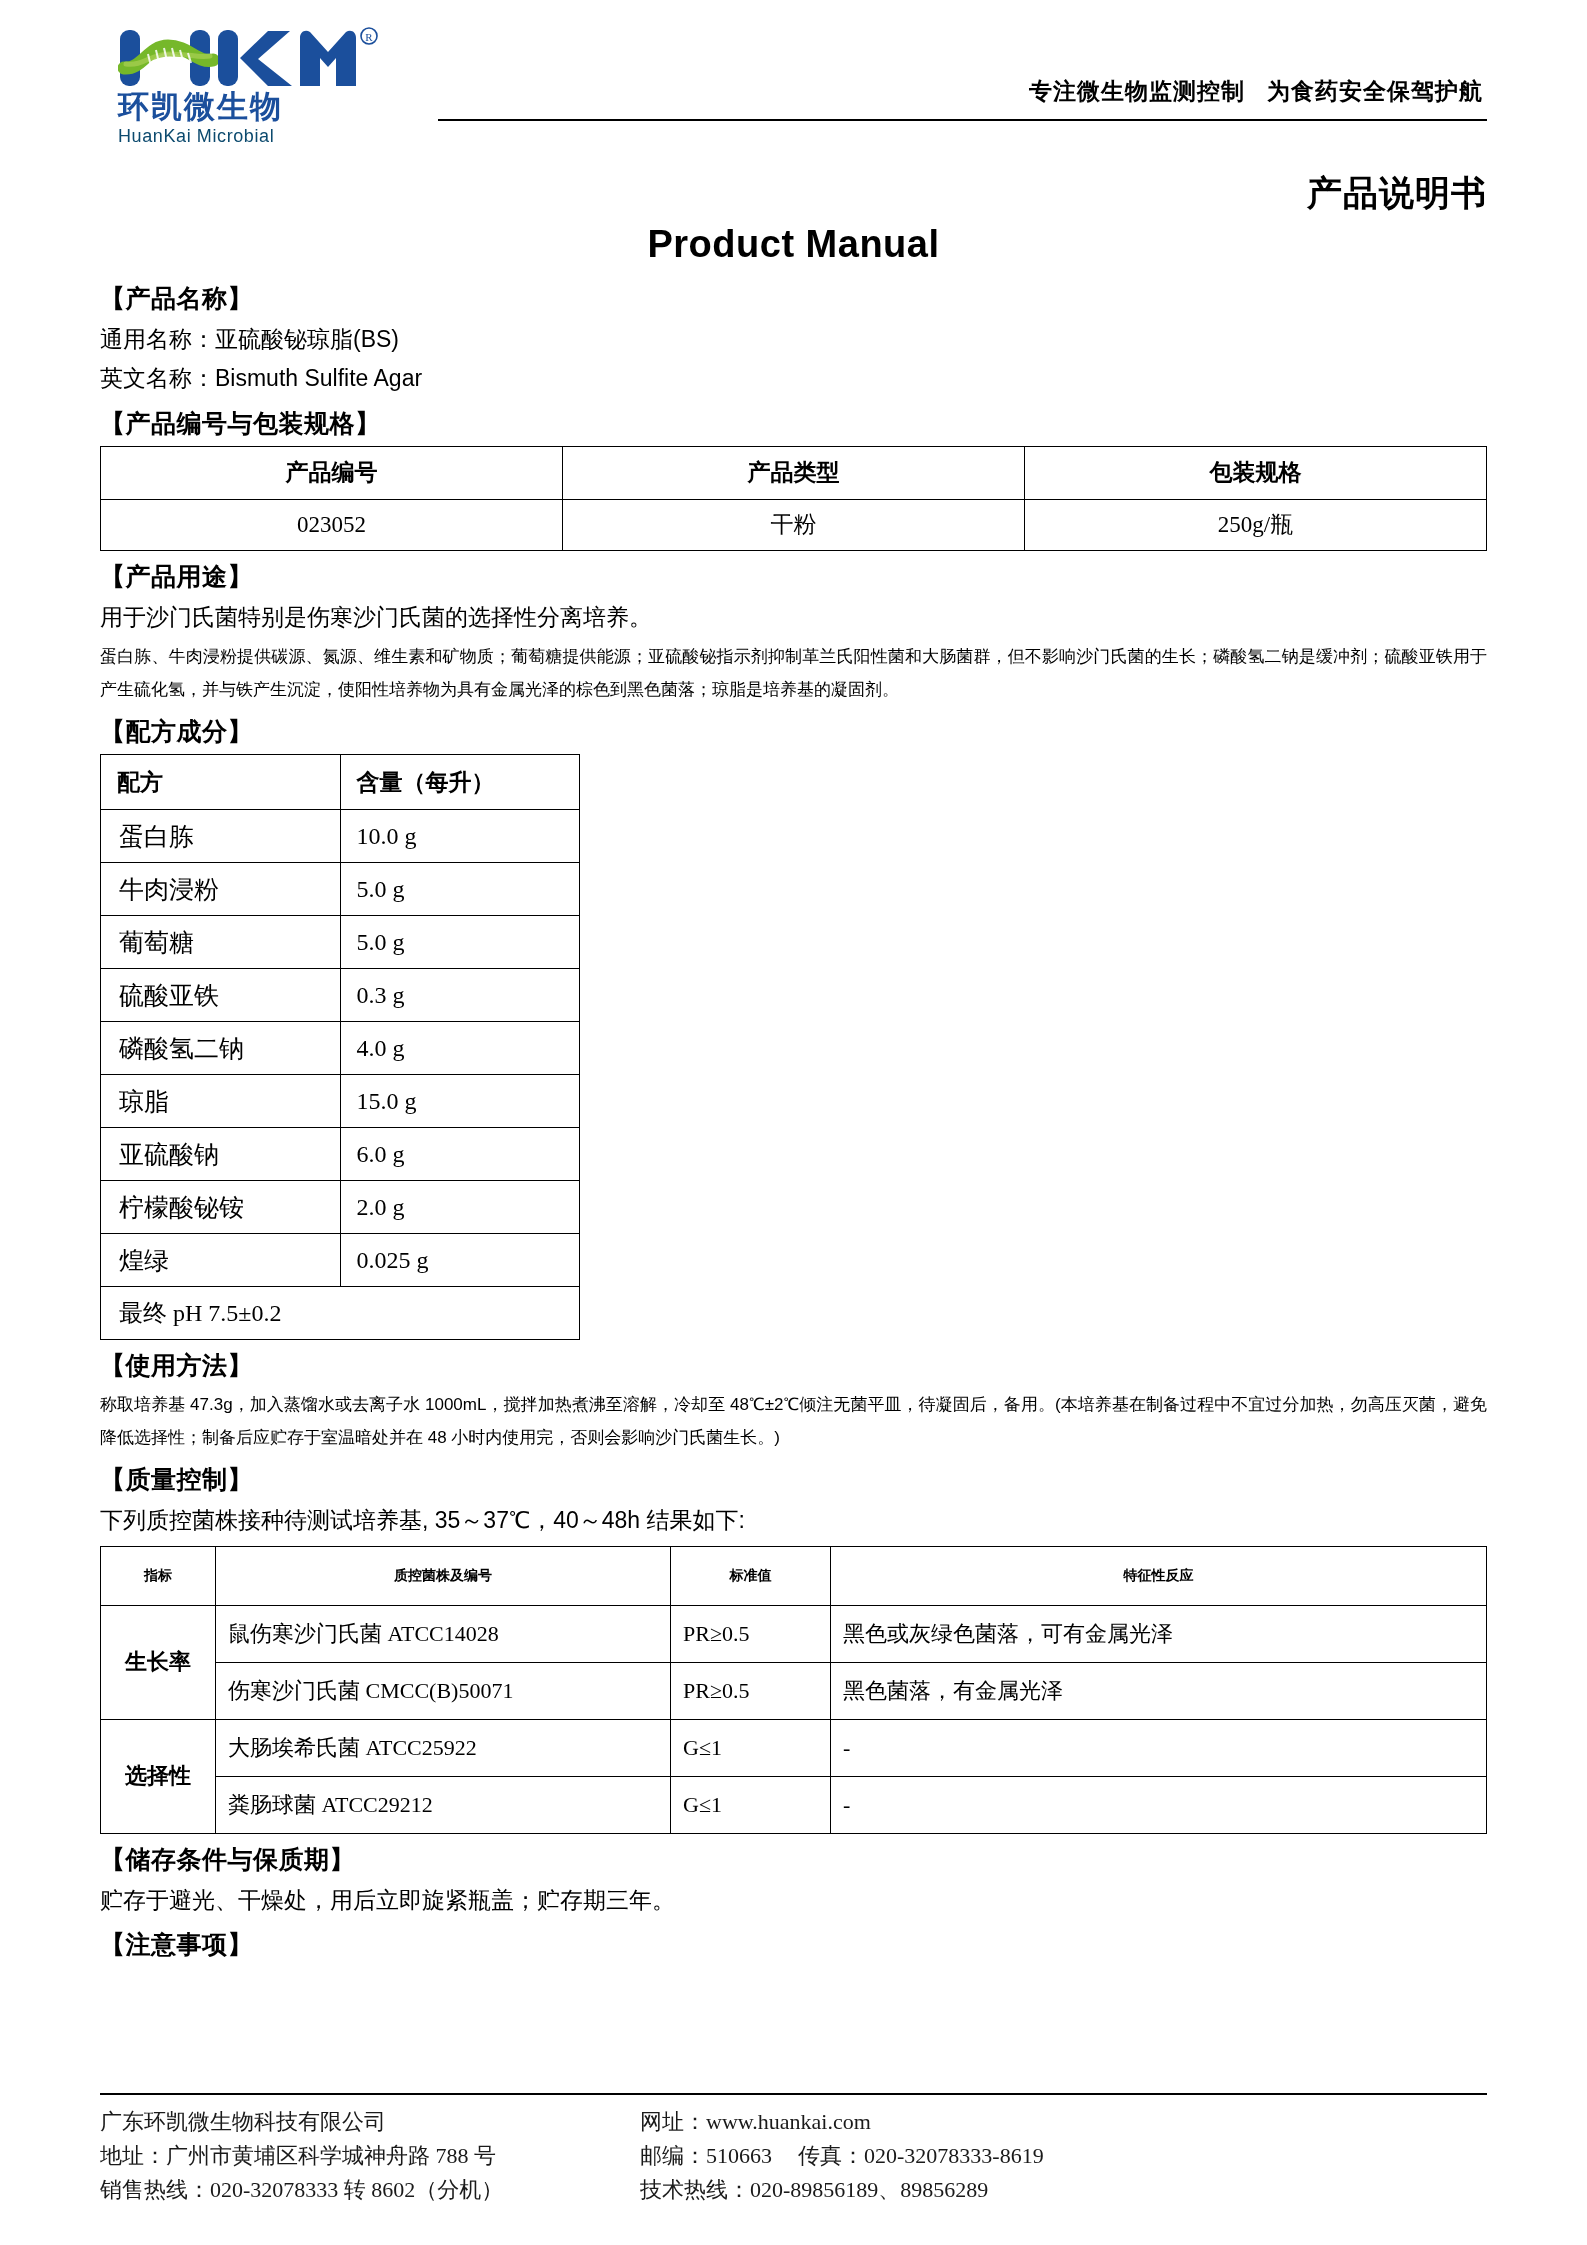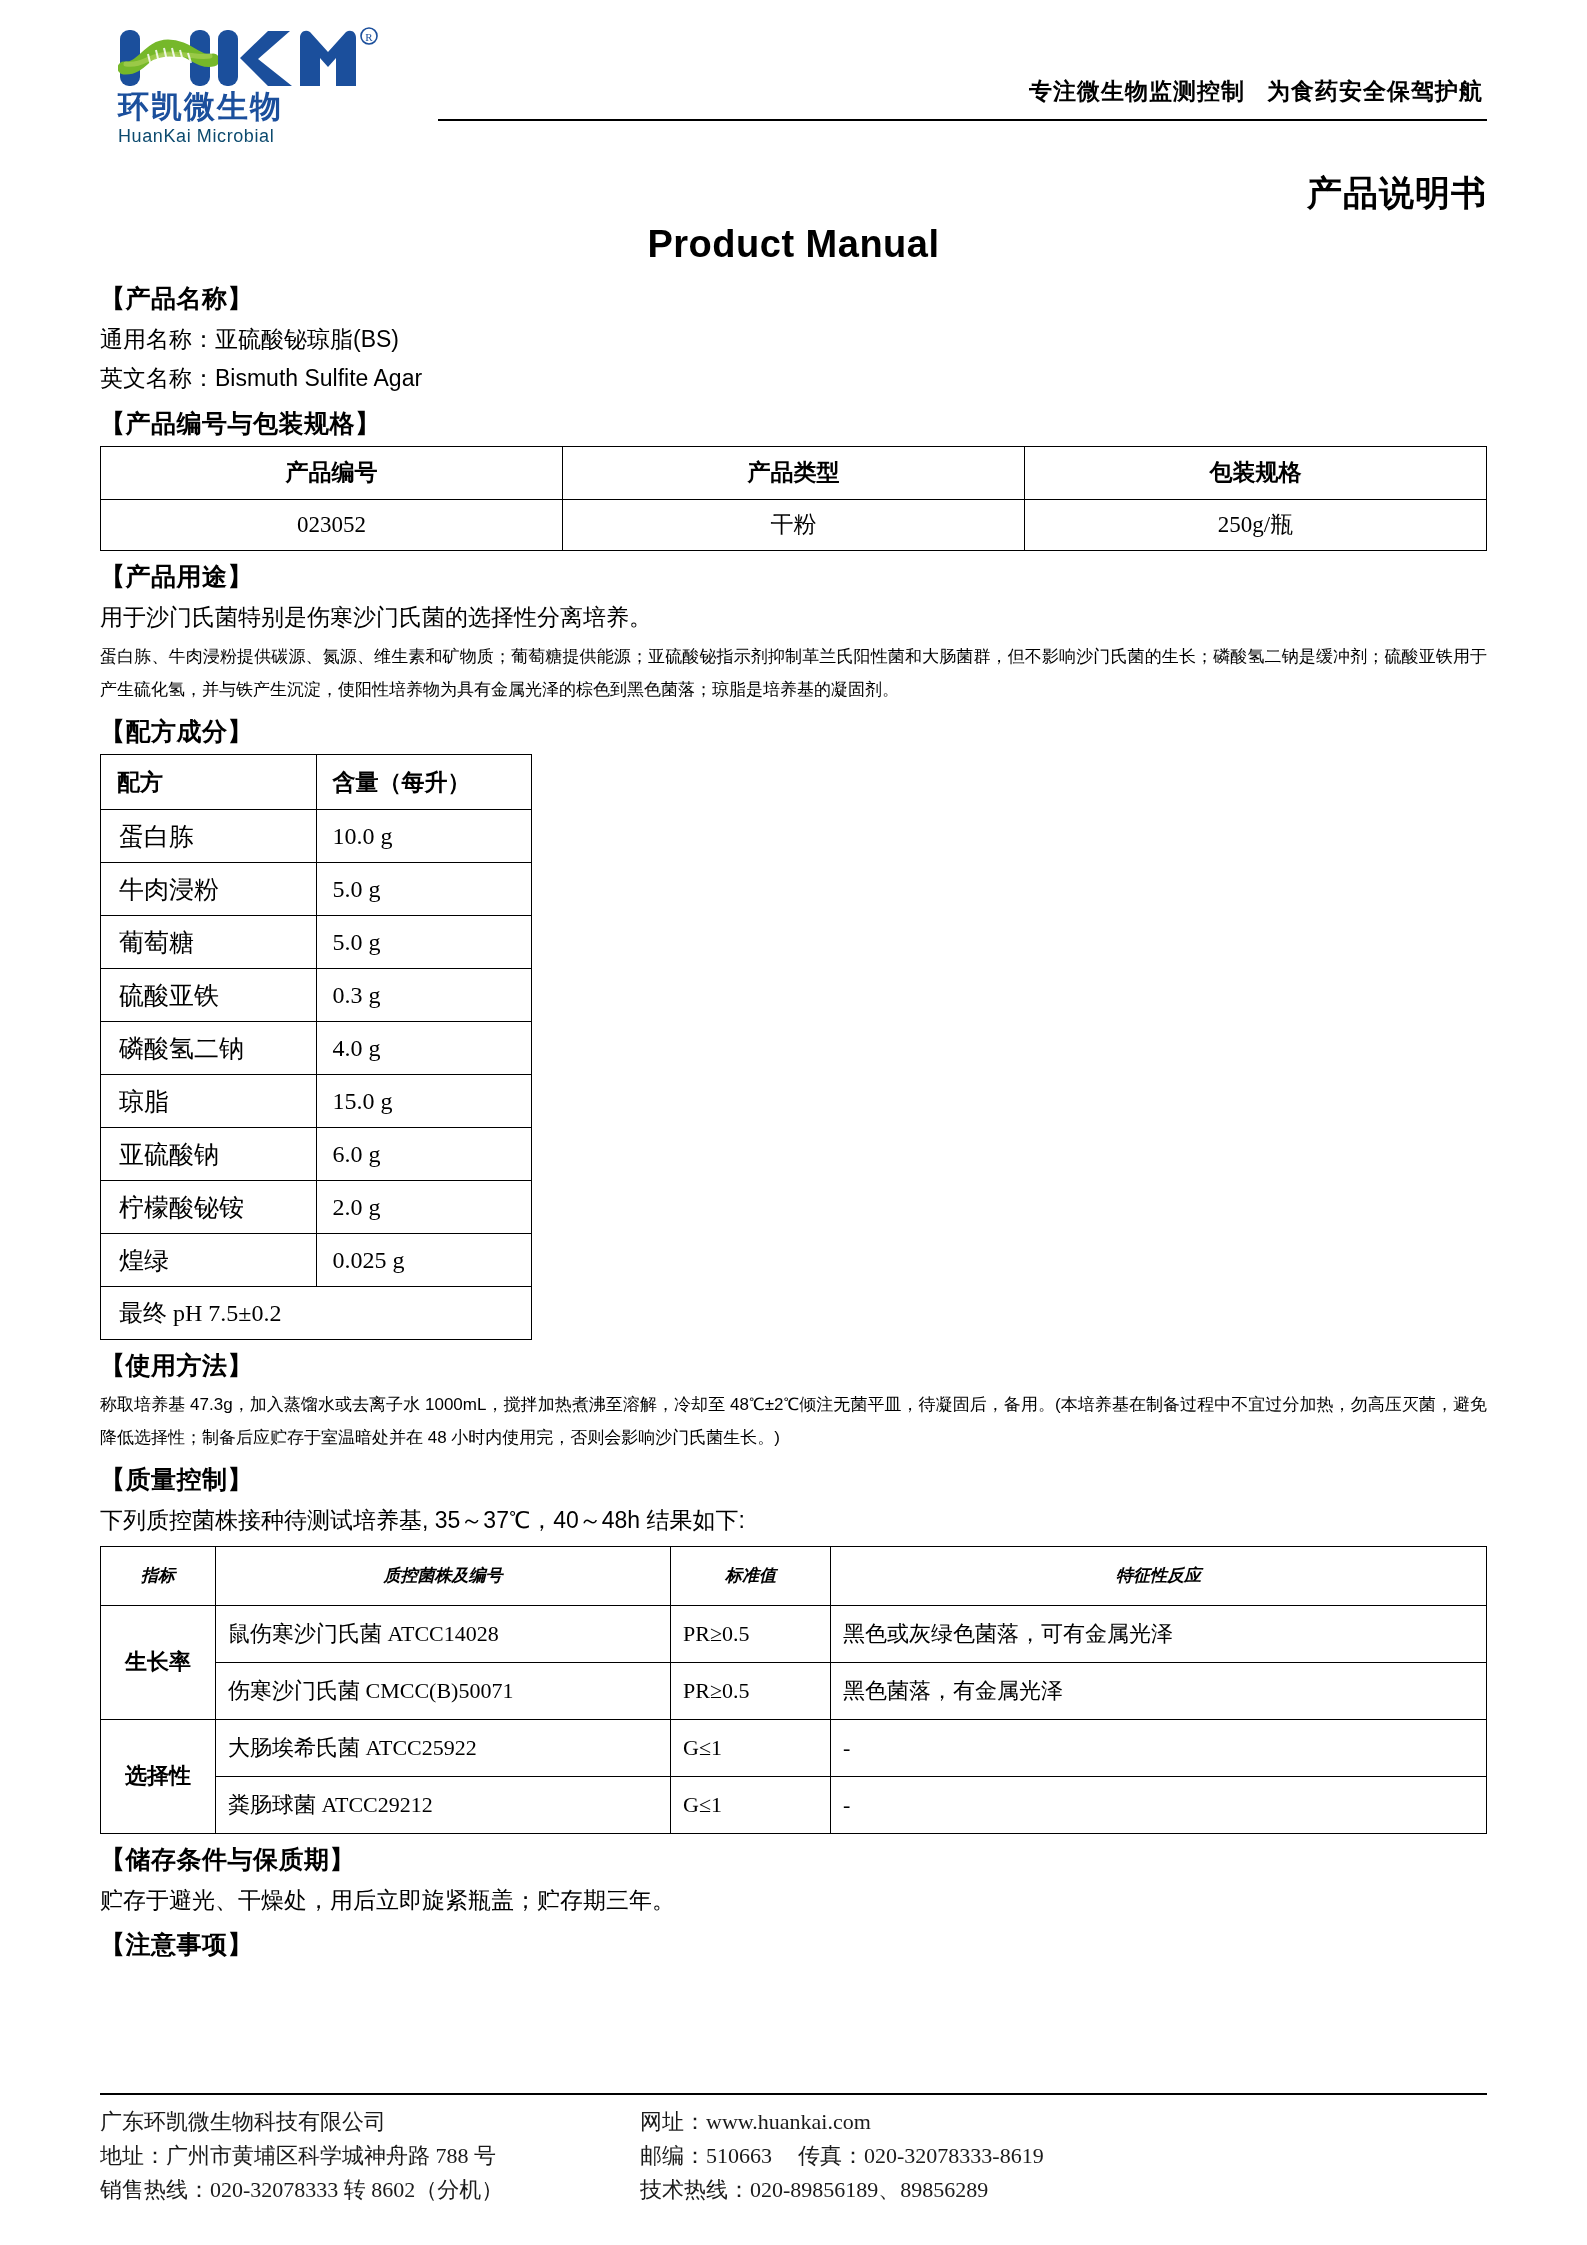--- a/index.html
+++ b/index.html
@@ -144,21 +144,21 @@
     font-size: 23px;
     height: 40px;
   }
   table.spec-table td {
     text-align: center;
     font-size: 23px;
     height: 38px;
   }
 
   table.formula-table {
-    width: 432px;
+    width: 480px;
     margin: 6px 0 4px 0;
     table-layout: fixed;
   }
   table.formula-table th {
     font-family: "DejaVu Sans", sans-serif;
     font-weight: bold;
     font-size: 23px;
     text-align: left;
     padding-left: 16px;
     height: 42px;
@@ -181,24 +181,23 @@
   }
 
   table.qc-table {
     width: 100%;
     margin: 6px 0 4px 0;
     table-layout: fixed;
   }
   table.qc-table th {
     font-family: "DejaVu Sans", sans-serif;
     font-weight: bold;
-    font-size: 17px;
+    font-size: 14px;
     text-align: center;
     height: 46px;
-    font-style: italic;
   }
   table.qc-table td { font-size: 22px; height: 44px; }
   table.qc-table td.idx {
     text-align: center;
     font-family: "DejaVu Sans", sans-serif;
     font-weight: bold;
   }
   table.qc-table td.strain { text-align: left; padding-left: 12px; }
   table.qc-table td.std { text-align: left; padding-left: 12px; }
   table.qc-table td.react { text-align: left; padding-left: 12px; }

